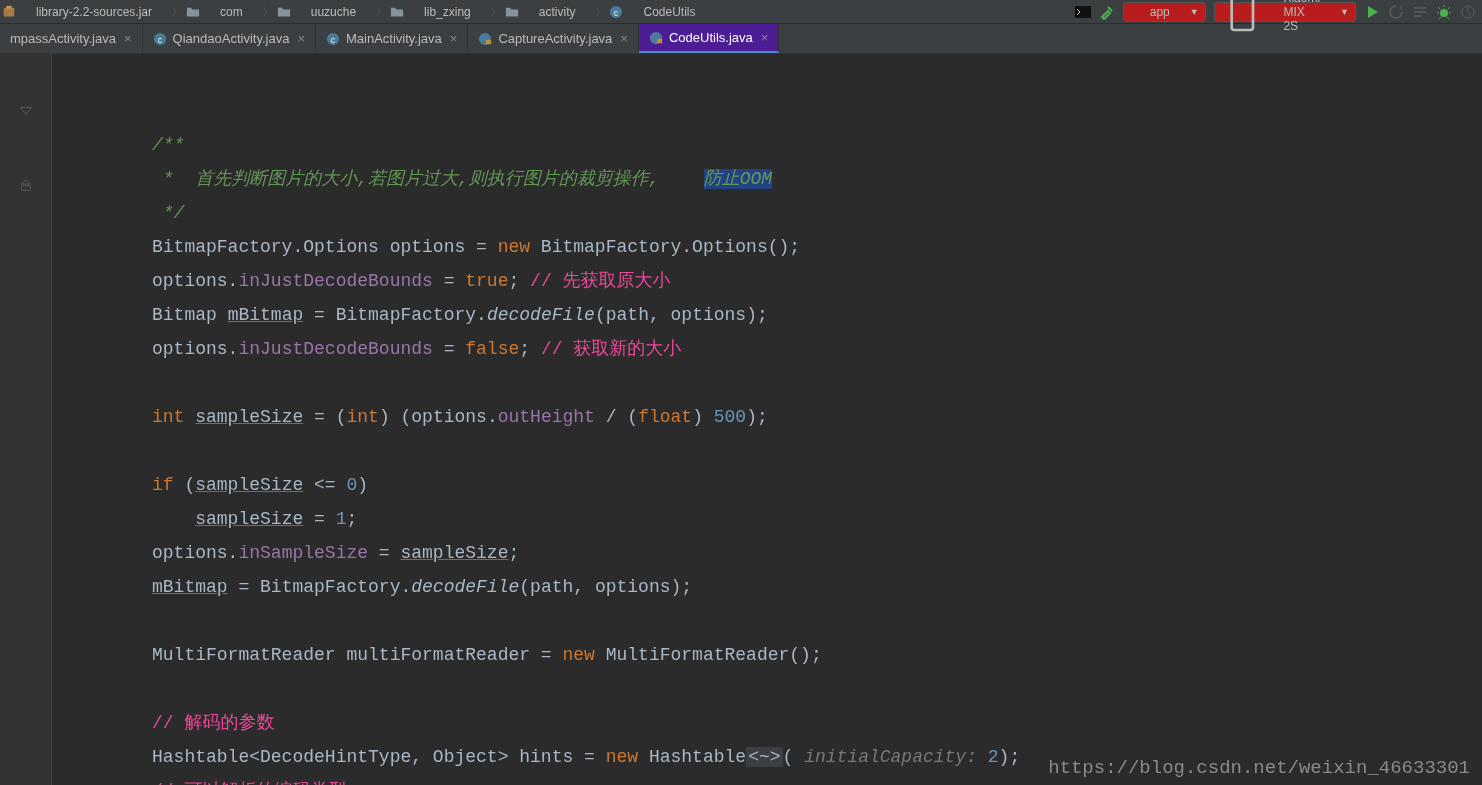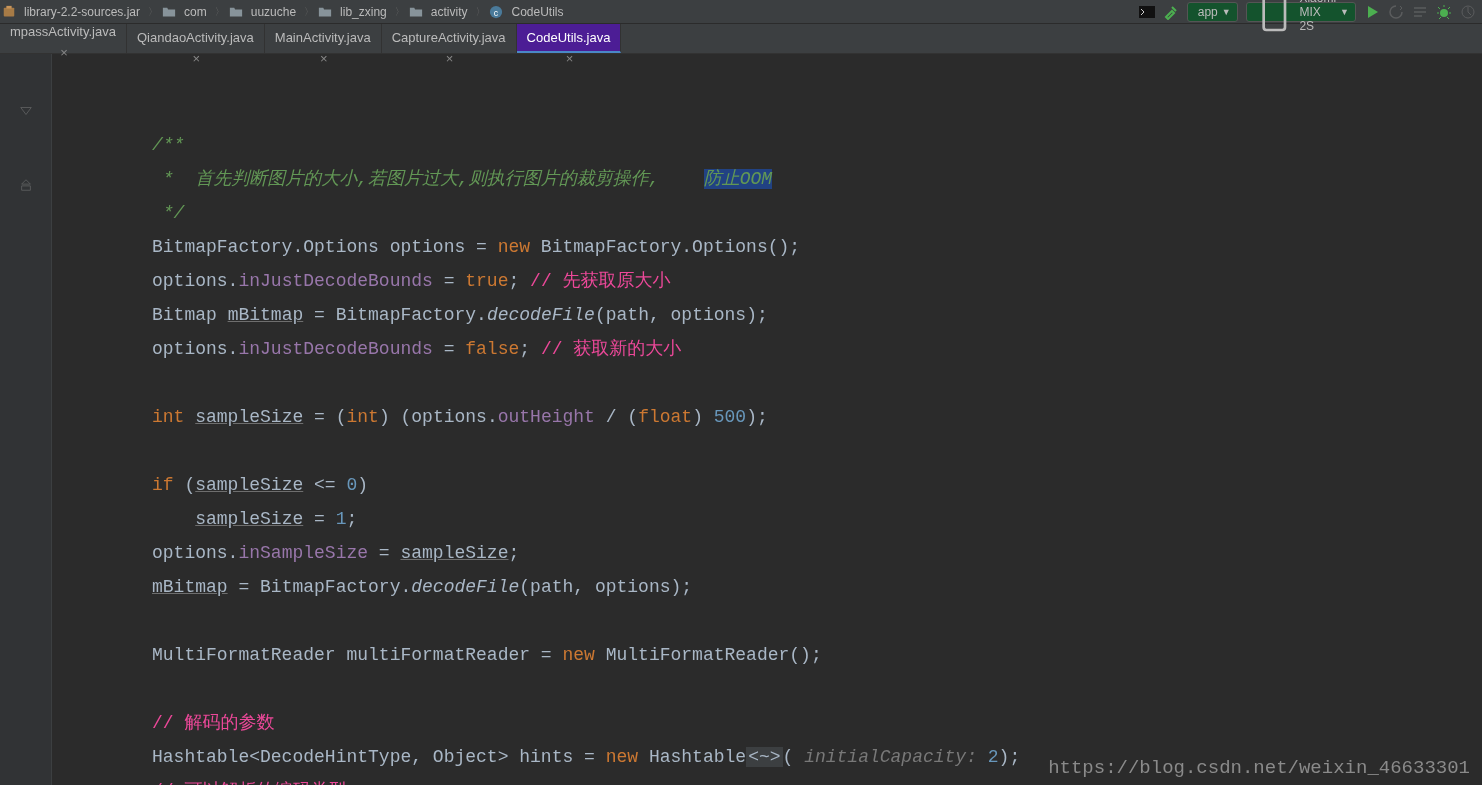--- a/index.html
+++ b/index.html
@@ -9,40 +9,40 @@
     font-family:"Segoe UI","Microsoft YaHei",sans-serif;
     color:#a9b7c6; overflow:hidden; font-size:13px;
   }
   
   .topbar {
     height:24px; background:#3c3f41; border-bottom:1px solid #2b2b2b;
     display:flex; align-items:center; justify-content:space-between;
     padding:0 6px 0 2px; font-size:12px; color:#bbb;
   }
   .breadcrumbs { display:flex; align-items:center; gap:4px; flex:1; }
-  .crumb { display:flex; align-items:center; gap:8px; cursor:pointer; }
+  .crumb { display:flex; align-items:center; gap:20px; cursor:pointer; }
   .crumb .sep { color:#666; font-size:10px; }
   .crumb svg { width:14px; height:14px; }
   .tb-right { display:flex; align-items:center; gap:8px; }
   .tb-dd {
-    height:20px; background:#14532d; border:1px solid #555; border-radius:3px;
-    display:flex; align-items:center; gap:4px; padding:0 6px; font-size:12px;
+    height:20px; background:#b91c1c; border:1px solid #555; border-radius:3px;
+    display:flex; align-items:center; gap:20px; padding:0 6px; font-size:12px;
     color:#bbb; cursor:pointer;
   }
   .tb-ic { width:16px; height:16px; display:flex; align-items:center; justify-content:center; cursor:pointer; }
   .tb-ic.disabled { opacity:0.4; cursor:default; }
   
   .tabs {
     height:30px; background:#3c3f41; border-bottom:1px solid #323232;
     display:flex; align-items:stretch;
   }
   .tab {
     display:flex; align-items:center; gap:6px;
     padding:0 10px; font-size:13px; color:#bbb;
-    border-right:1px solid #323232; cursor:pointer;flex-direction:column;
+    border-right:1px solid #323232; cursor:pointer;
   }
   .tab.active { background:#4c1d95; border-bottom:2px solid #4a88c7; color:#fff; }
   .tab .close { font-size:13px; color:#888; margin-left:2px; }
   .tab svg { width:14px; height:14px; }
   
   .editor-wrap { display:flex; height:calc(785px - 24px - 30px); }
   .gutter {
     width:52px; background:#313335; border-right:1px solid #3c3f41;
     display:flex; flex-direction:column; align-items:center; padding-top:50px;
     gap:60px;

